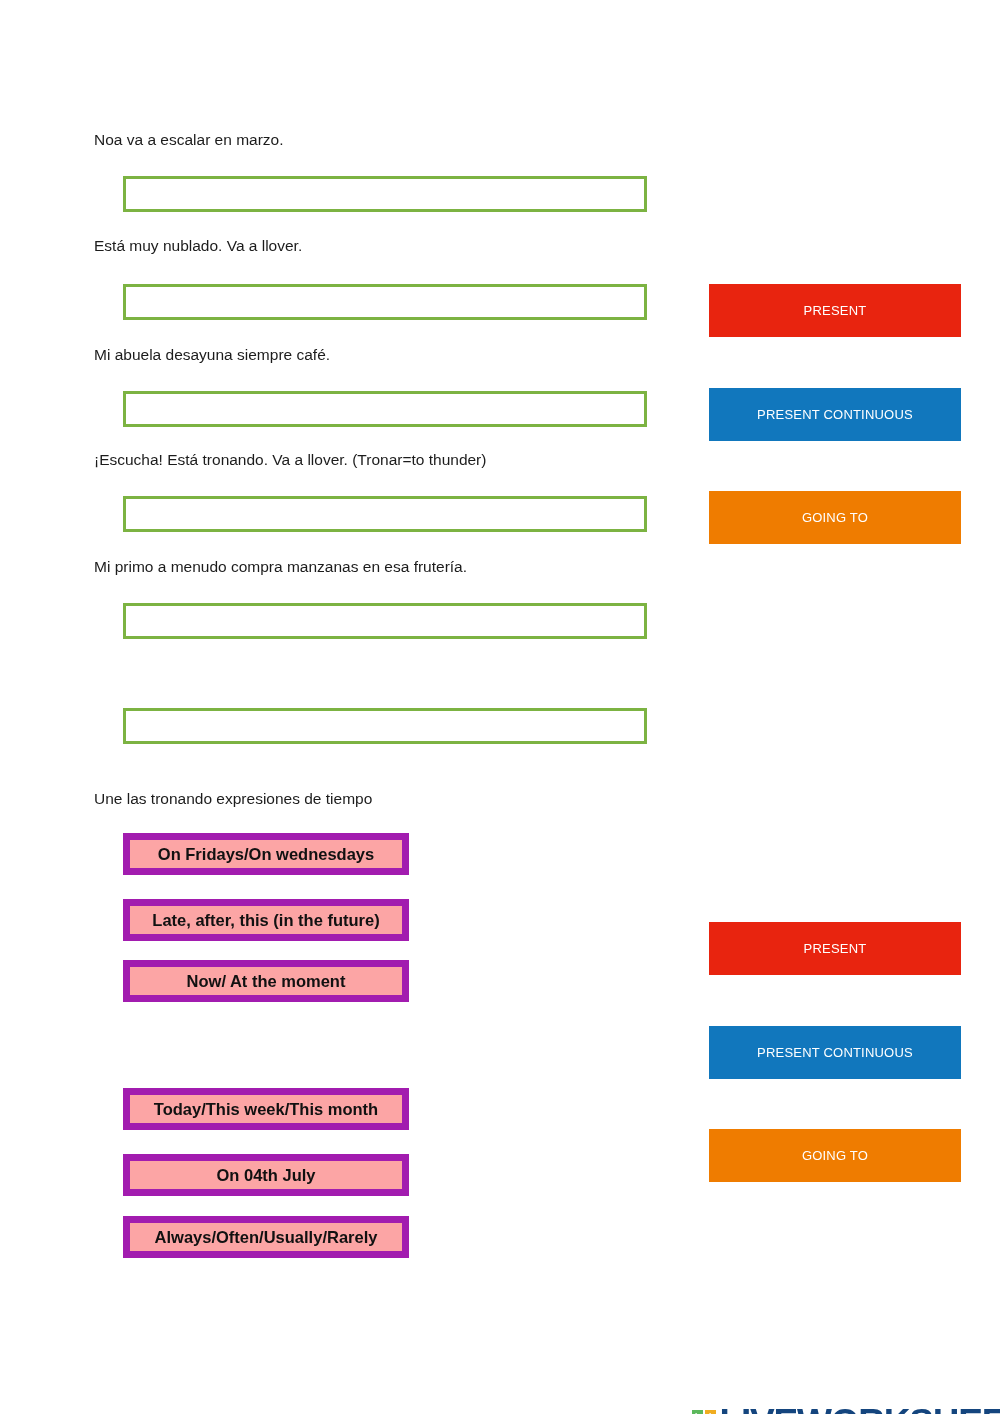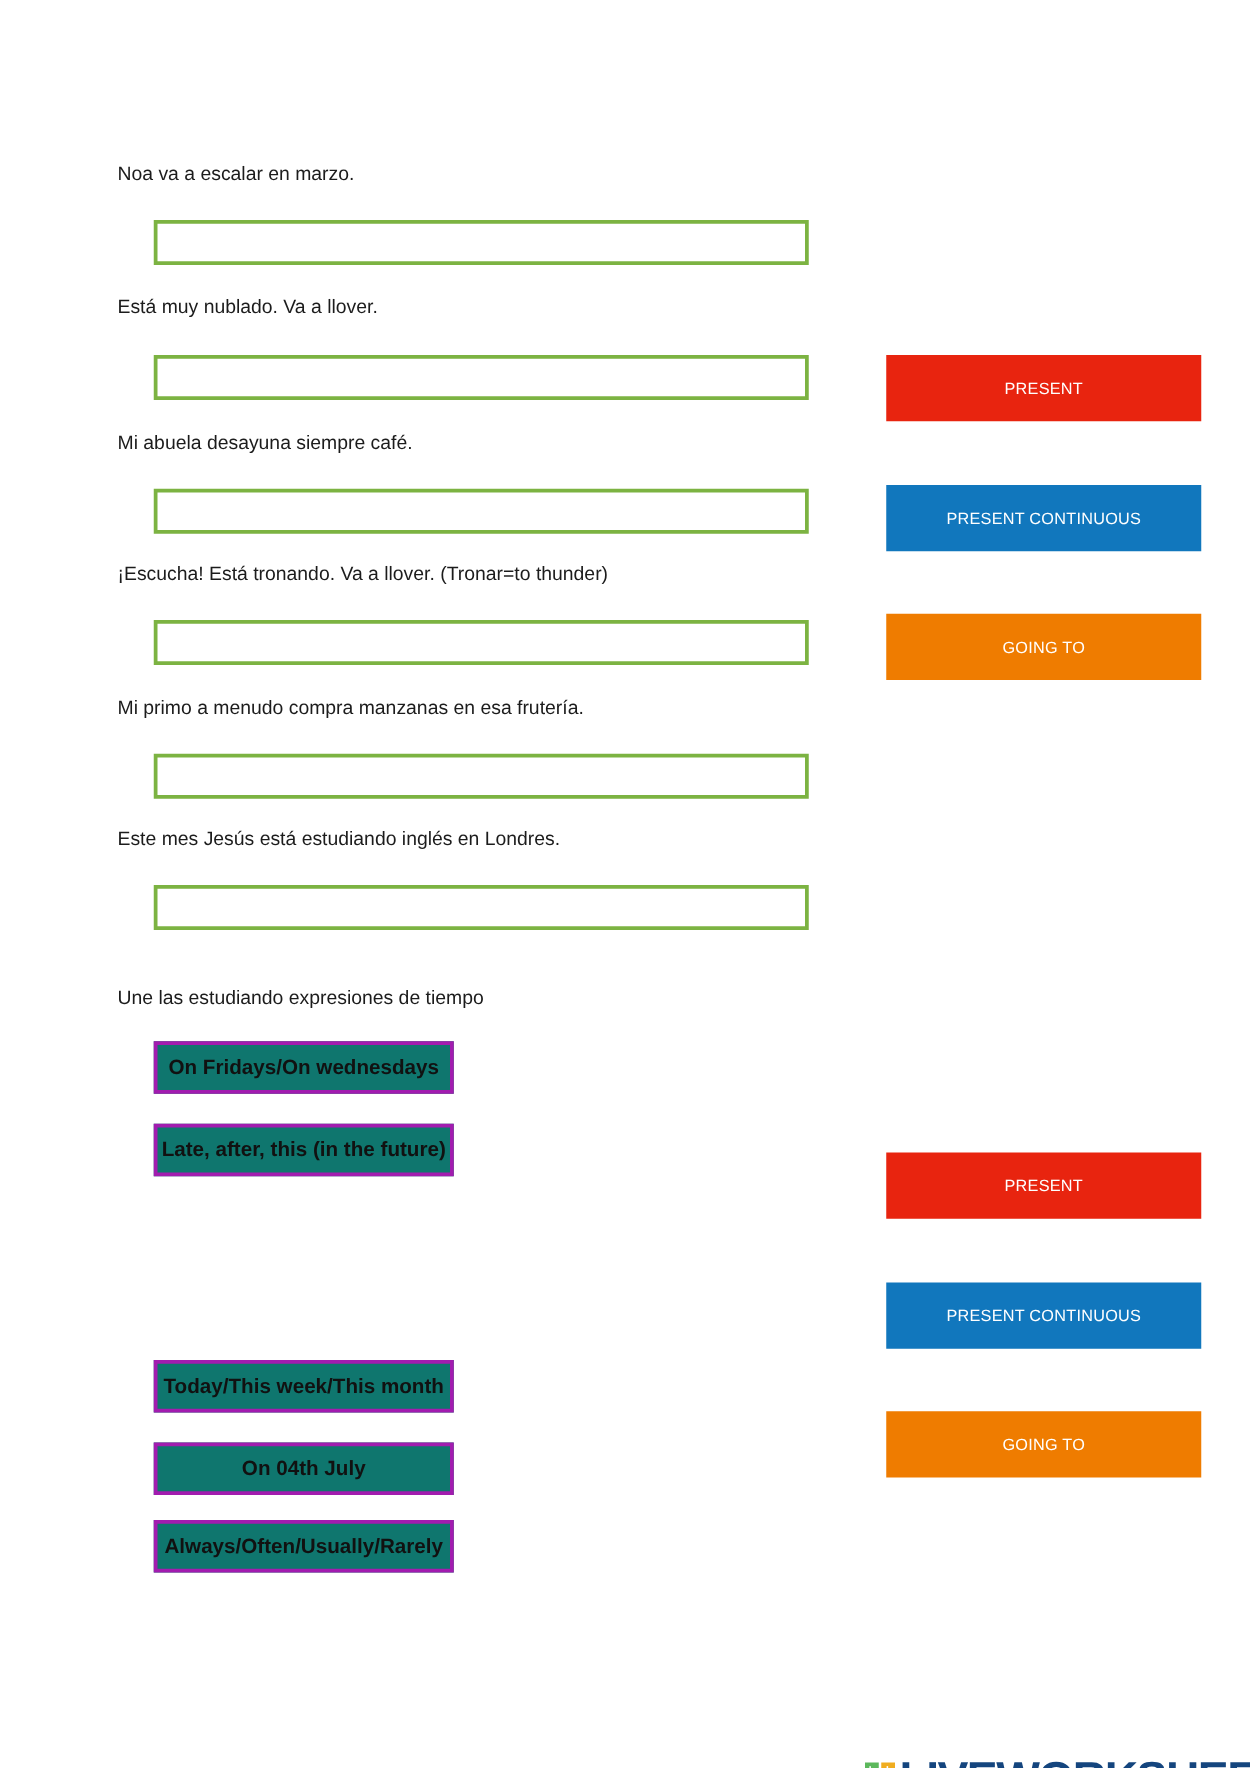--- a/index.html
+++ b/index.html
@@ -50,25 +50,25 @@
     font-size: 15.5px;
     line-height: 1.2;
     color: #1c1c1c;
     white-space: nowrap;
   }
 
   
   .expr-box {
     position: absolute;
     left: 123px;
-    width: 240px;
+    width: 286px;
     height: 42px;
     box-sizing: border-box;
-    border: 3px solid #a21caf;
-    background: #0f766e;
+    border: 7px solid #a21caf;
+    background: #fca5a5;
     display: flex;
     align-items: center;
     justify-content: center;
     font-size: 16.5px;
     font-weight: 600;
     color: #111111;
     white-space: nowrap;
   }
 
   
@@ -142,31 +142,31 @@
 
   <div class="prompt" style="top:310px">Mi abuela desayuna siempre café.</div>
   <div class="answer-box" style="top:355px"></div>
 
   <div class="prompt" style="top:415px">¡Escucha! Está tronando. Va a llover. (Tronar=to thunder)</div>
   <div class="answer-box" style="top:460px"></div>
 
   <div class="prompt" style="top:522px">Mi primo a menudo compra manzanas en esa frutería.</div>
   <div class="answer-box" style="top:567px"></div>
 
-  <div class="prompt" style="top:627px">Este mes Jesús está estudiando inglés en Londres.</div>
   <div class="answer-box" style="top:672px"></div>
 
   <div class="tense-label tense-present" style="top:248px">PRESENT</div>
   <div class="tense-label tense-present-continuous" style="top:352px">PRESENT CONTINUOUS</div>
   <div class="tense-label tense-going-to" style="top:455px">GOING TO</div>
 
-  <div class="section-heading">Une las estudiando expresiones de tiempo</div>
+  <div class="section-heading">Une las tronando expresiones de tiempo</div>
 
   <div class="expr-box" style="top:797px">On Fridays/On wednesdays</div>
   <div class="expr-box" style="top:863px">Late, after, this (in the future)</div>
+  <div class="expr-box" style="top:924px">Now/ At the moment</div>
   <div class="expr-box" style="top:1052px">Today/This week/This month</div>
   <div class="expr-box" style="top:1118px">On 04th July</div>
   <div class="expr-box" style="top:1180px">Always/Often/Usually/Rarely</div>
 
   <div class="tense-label tense-present" style="top:886px">PRESENT</div>
   <div class="tense-label tense-present-continuous" style="top:990px">PRESENT CONTINUOUS</div>
   <div class="tense-label tense-going-to" style="top:1093px">GOING TO</div>
 
   <div class="logo">
     <div class="logo-tiles">

